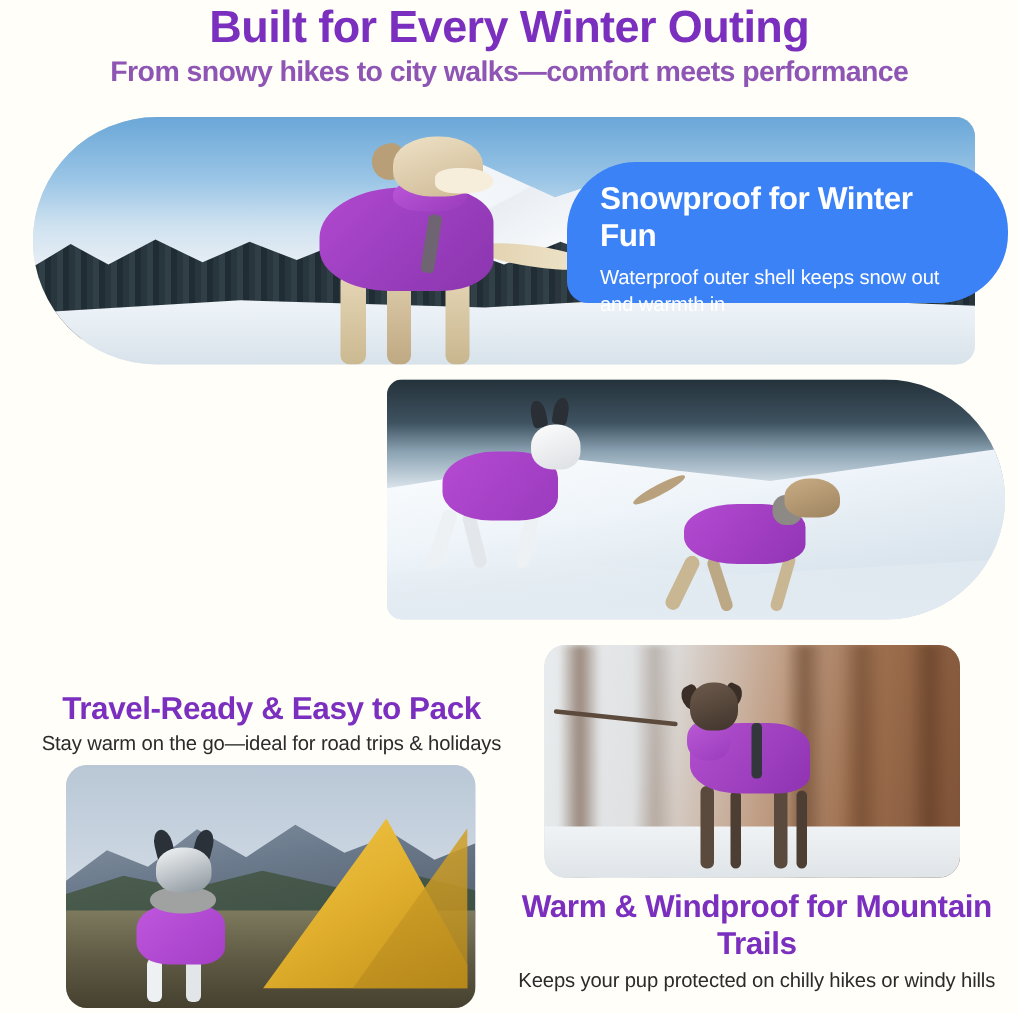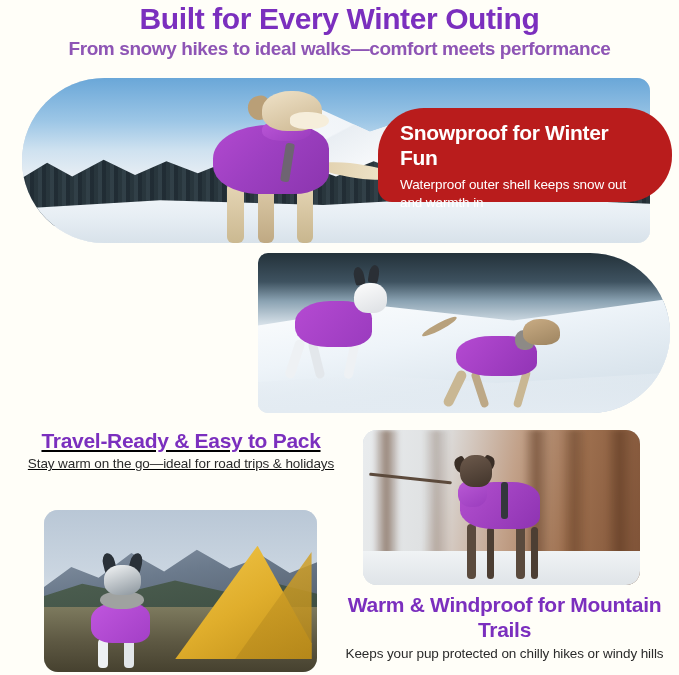--- a/index.html
+++ b/index.html
@@ -152,49 +152,49 @@
      background:linear-gradient(130deg,#b350cf,#8e33b2);border-radius:42% 34% 26% 40%;}
   .d4-neck{position:absolute;left:14%;top:20%;width:24%;height:22%;
      background:linear-gradient(150deg,#bb5ad6,#9a3cbd);border-radius:44%;}
   .d4-strap{position:absolute;left:50%;top:22%;width:5%;height:30%;background:#33373c;border-radius:3px;}
   .d4-l1{position:absolute;left:22%;top:56%;width:7%;height:44%;background:#5a4a3d;border-radius:4px;}
   .d4-l2{position:absolute;left:38%;top:58%;width:6%;height:42%;background:#4c3e33;border-radius:4px;}
   .d4-l3{position:absolute;left:62%;top:56%;width:7%;height:44%;background:#5a4a3d;border-radius:4px;}
   .d4-l4{position:absolute;left:74%;top:58%;width:6%;height:42%;background:#4c3e33;border-radius:4px;}
 
   
-  .card{position:absolute;background:#b91c1c;color:#ffffff;
+  .card{position:absolute;background:#3b82f6;color:#ffffff;
         box-sizing:border-box;}
   .card-title{font-size:21px;font-weight:bold;line-height:25px;letter-spacing:-0.3px;}
   .card-body{font-size:13.5px;line-height:18px;letter-spacing:-0.1px;margin-top:6px;}
 
   .card1{left:378px;top:108px;width:294px;height:94px;
      border-radius:46px 46px 46px 14px;padding:12px 22px 10px 22px;}
   .card2{left:8px;top:272px;width:314px;height:113px;
      border-radius:46px 46px 14px 46px;padding:14px 20px 10px 20px;}
   .card2 .card-body{margin-top:2px;font-size:14px;}
 
   
   .txt{position:absolute;text-align:center;}
   .txt-title{font-size:21px;font-weight:bold;color:#7B2FBE;
      line-height:25px;letter-spacing:-0.3px;}
   .txt-sub{font-size:13.5px;color:#2b2b2b;line-height:18px;letter-spacing:-0.1px;margin-top:2px;text-align:center;}
 
-  .block3{left:8px;top:428px;width:346px;text-decoration:underline;}
+  .block3{left:8px;top:460px;width:346px;}
   .block4{left:330px;top:592px;width:349px;}
   .block4 .txt-sub{margin-top:3px;}
 </style>
 </head>
 <body>
 
 <div class="stage">
 
   <div class="hdr">
     <div class="hdr-title">Built for Every Winter Outing</div>
-    <div class="hdr-sub">From snowy hikes to ideal walks—comfort meets performance</div>
+    <div class="hdr-sub">From snowy hikes to city walks—comfort meets performance</div>
   </div>
 
   <div class="photo ph1">
     <div class="sky1"></div>
     <div class="mtn1"></div>
     <div class="trees1"></div>
     <div class="snowfield1"></div>
     <div class="dog1">
       <div class="d1-tail"></div>
       <div class="d1-legA"></div>

